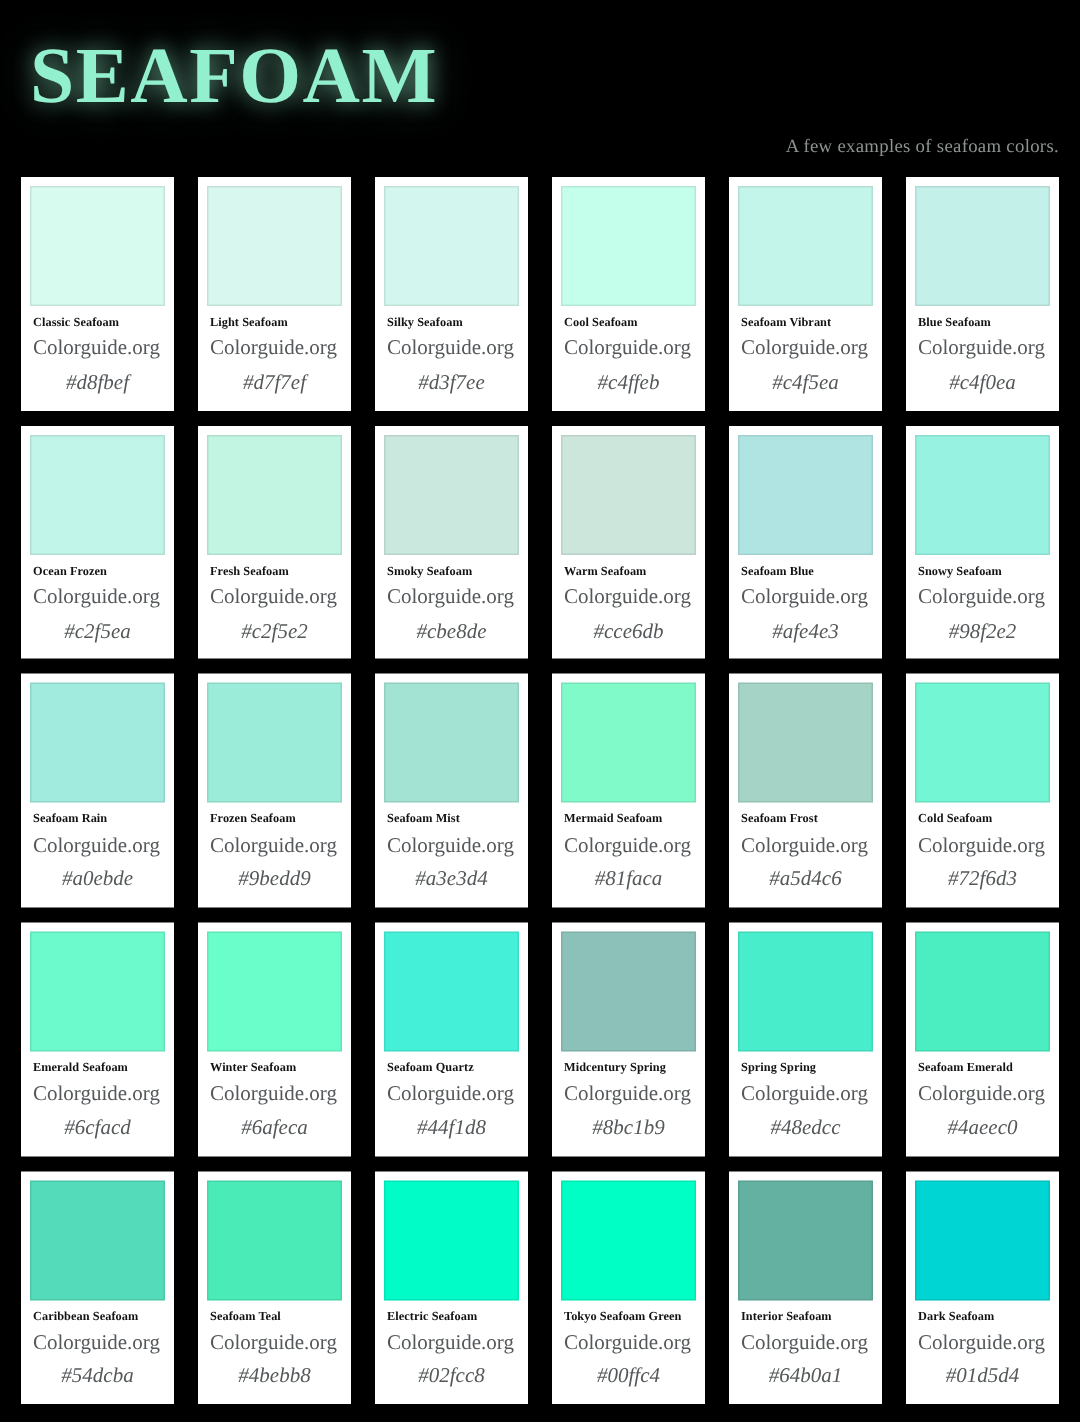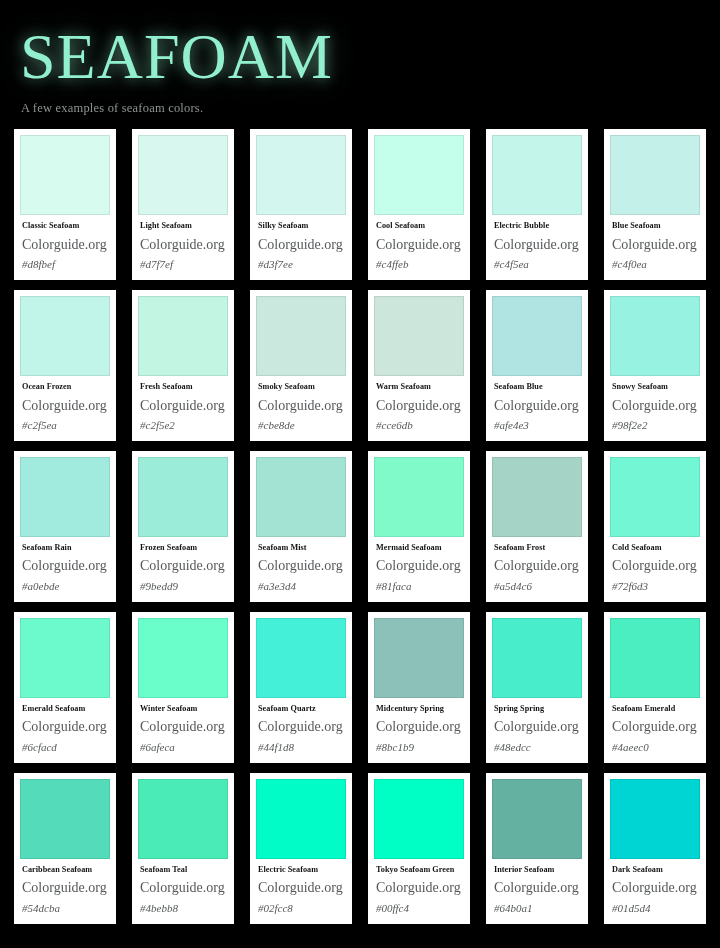--- a/index.html
+++ b/index.html
@@ -11,36 +11,37 @@
     overflow: hidden;
   }
 
   body {
     font-family: "Liberation Serif", serif;
     padding: 14px 14px 0 14px;
   }
 
   #page-title {
     font-family: "Liberation Serif", serif;
-    font-size: 64px;
+    font-size: 53px;
     line-height: 1.02;
-    font-weight: 400;
+    font-weight: 700;
     letter-spacing: 1px;
     color: #93f0ce;
     text-shadow: 0 0 14px rgba(147, 240, 206, 0.55),
                  0 0 28px rgba(147, 240, 206, 0.28);
     padding: 10px 0 0 6px;
   }
 
   #page-subtitle {
     font-family: "Liberation Serif", serif;
     font-size: 12.5px;
     color: #8d9490;
     padding: 12px 0 13px 7px;
     letter-spacing: 0.2px;
+    text-align: right;
   }
 
   #swatch-grid {
     display: grid;
     grid-template-columns: repeat(6, 1fr);
     gap: 10px 16px;
   }
 
   .swatch-card {
     background: #ffffff;
@@ -74,24 +75,25 @@
     font-family: "Liberation Serif", serif;
     font-size: 14px;
     color: #55585a;
     line-height: 1.55;
     padding-top: 2px;
   }
 
   .swatch-hex {
     font-family: "Liberation Serif", serif;
     font-style: italic;
-    font-size: 11px;
+    font-size: 14px;
     color: #55585a;
     line-height: 1.55;
     padding-top: 1px;
+    text-align: center;
   }
 </style>
 </head>
 <body>
 
 <h1 id="page-title">SEAFOAM</h1>
 
 <p id="page-subtitle">A few examples of seafoam colors.</p>
 
 <div id="swatch-grid">
@@ -123,21 +125,21 @@
       <div class="swatch-chip" style="background: rgb(196, 255, 235);"></div>
       <div class="swatch-meta">
         <div class="swatch-name">Cool Seafoam</div>
         <div class="swatch-source">Colorguide.org</div>
         <div class="swatch-hex">#c4ffeb</div>
       </div>
     </div>
     <div class="swatch-card">
       <div class="swatch-chip" style="background: rgb(196, 245, 234);"></div>
       <div class="swatch-meta">
-        <div class="swatch-name">Electric Bubble</div>
+        <div class="swatch-name">Seafoam Vibrant</div>
         <div class="swatch-source">Colorguide.org</div>
         <div class="swatch-hex">#c4f5ea</div>
       </div>
     </div>
     <div class="swatch-card">
       <div class="swatch-chip" style="background: rgb(196, 240, 234);"></div>
       <div class="swatch-meta">
         <div class="swatch-name">Blue Seafoam</div>
         <div class="swatch-source">Colorguide.org</div>
         <div class="swatch-hex">#c4f0ea</div>

